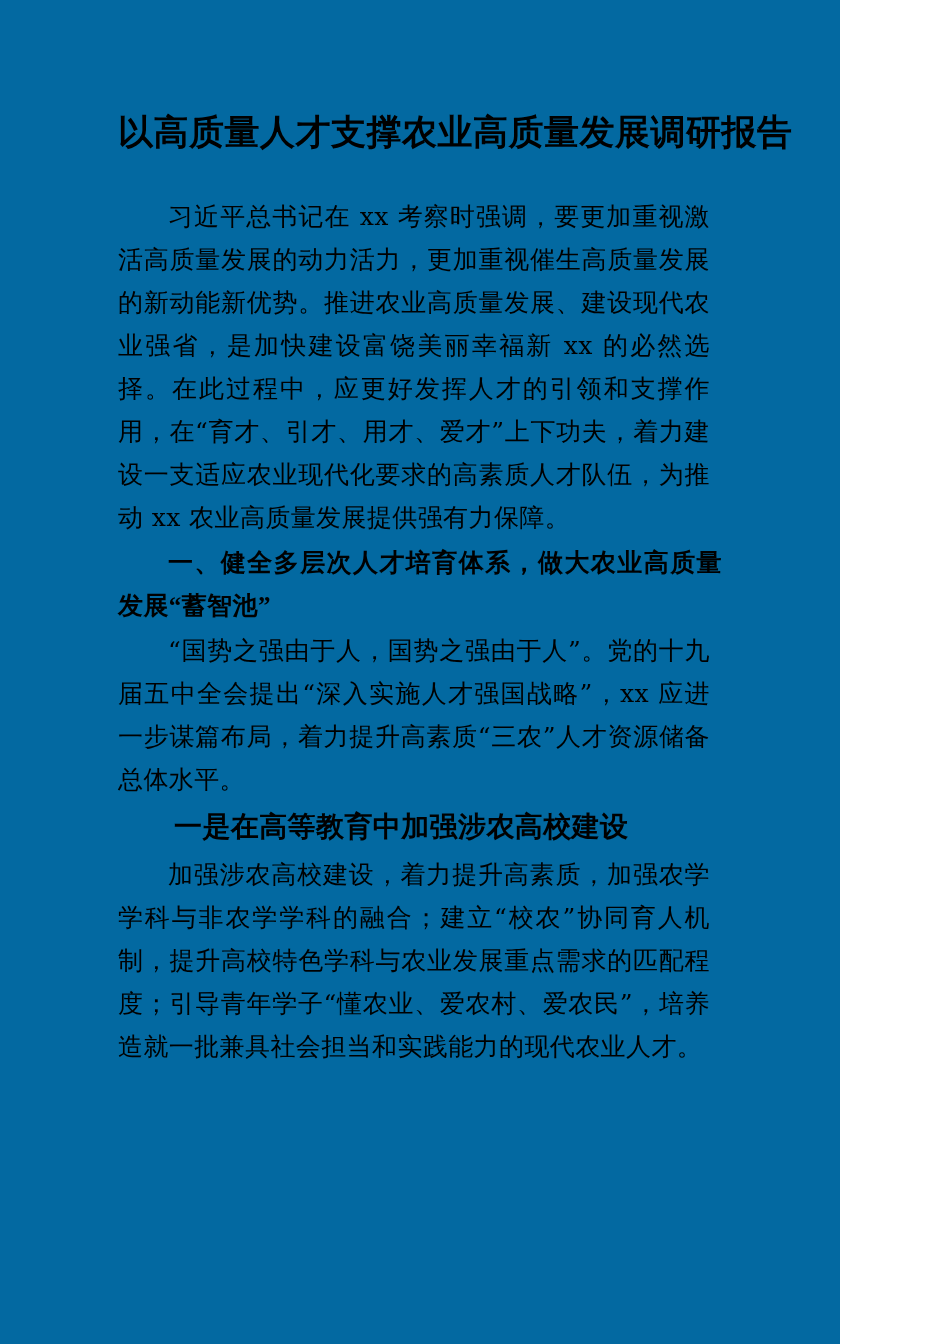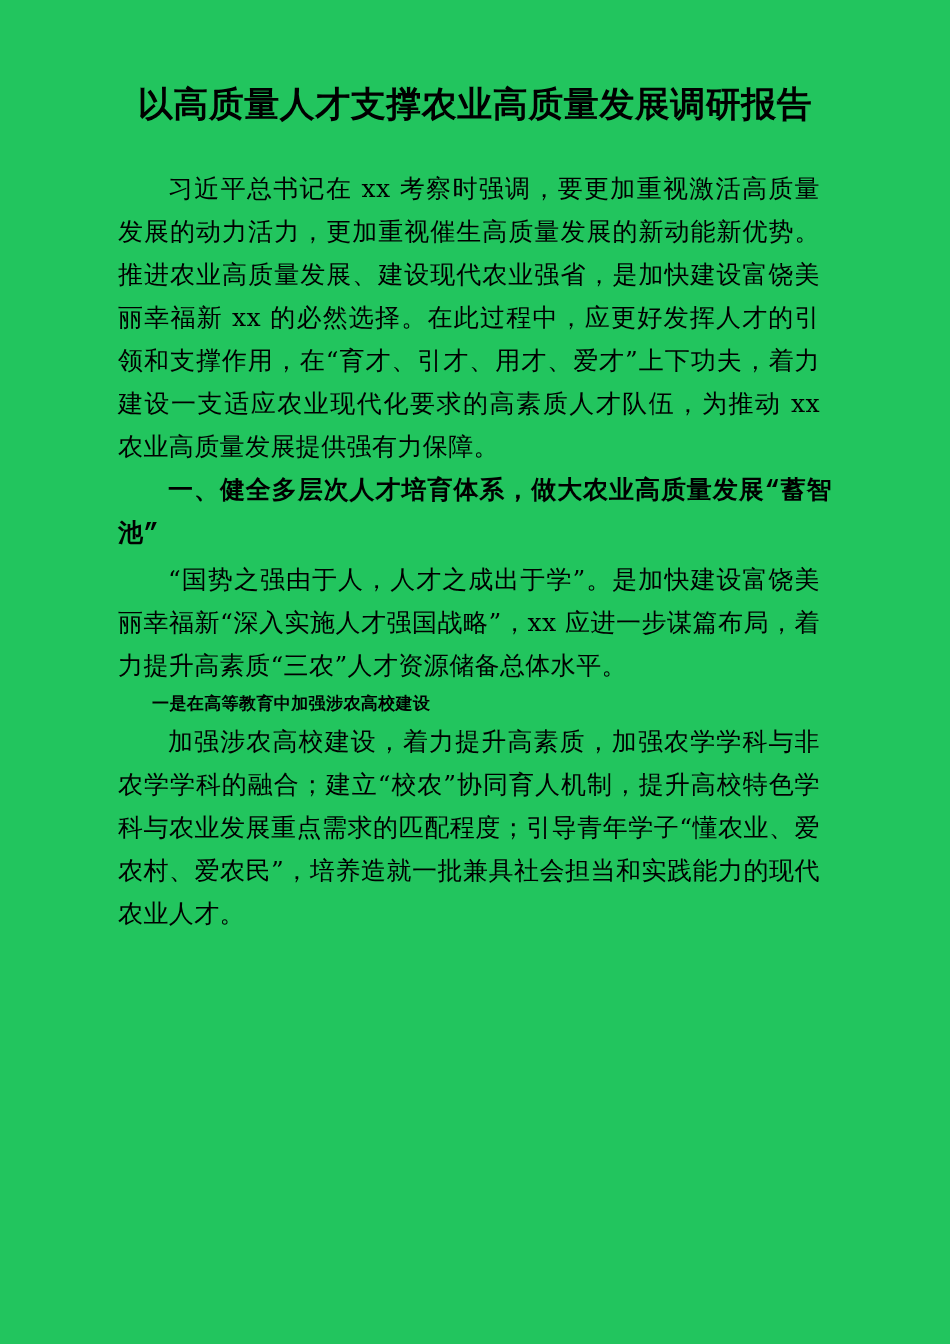--- a/index.html
+++ b/index.html
@@ -9,24 +9,24 @@
   }
   body {
     width: 950px;
     height: 1344px;
     font-family: "DejaVu Serif", "Liberation Serif", serif;
     color: #000000;
     overflow: hidden;
   }
   .page {
     box-sizing: border-box;
-    width: 950px;
+    width: 840px;
     height: 1344px;
-    padding: 80px 118px 60px 118px;
-    background: #22c55e;
+    padding: 108px 118px 60px 118px;
+    background: #0369a1;
   }
   .doc-title {
     font-family: "DejaVu Sans", "Liberation Sans", sans-serif;
     font-weight: bold;
     font-size: 35px;
     line-height: 1.4;
     text-align: center;
     letter-spacing: 0.5px;
     margin: 0 0 38px 0;
     white-space: nowrap;
@@ -34,49 +34,49 @@
   .para {
     font-size: 25px;
     line-height: 1.72;
     text-align: justify;
     text-justify: inter-ideograph;
     margin: 0 12px 2px 0;
     text-indent: 2em;
     letter-spacing: 0.4px;
   }
   .heading-1 {
-    font-family: Liberation Mono, monospace;
+    font-family: Liberation Serif, serif;
     font-weight: bold;
     font-size: 25px;
     line-height: 1.72;
     text-align: justify;
     text-justify: inter-ideograph;
     margin: 0 0 2px 0;
     text-indent: 2em;
     letter-spacing: 0.4px;
   }
   .heading-2 {
     font-family: "DejaVu Sans", "Liberation Sans", sans-serif;
     font-weight: bold;
-    font-size: 17px;
+    font-size: 28px;
     line-height: 1.72;
     margin: 0 0 2px 0;
     text-indent: 2em;
     letter-spacing: 0.4px;
   }
 </style>
 </head>
 <body>
 
 <div class="page">
   <h1 class="doc-title">以高质量人才支撑农业高质量发展调研报告</h1>
 
   <p class="para">习近平总书记在 xx 考察时强调，要更加重视激活高质量发展的动力活力，更加重视催生高质量发展的新动能新优势。推进农业高质量发展、建设现代农业强省，是加快建设富饶美丽幸福新 xx 的必然选择。在此过程中，应更好发挥人才的引领和支撑作用，在“育才、引才、用才、爱才”上下功夫，着力建设一支适应农业现代化要求的高素质人才队伍，为推动 xx 农业高质量发展提供强有力保障。</p>
 
   <p class="heading-1">一、健全多层次人才培育体系，做大农业高质量发展“蓄智池”</p>
 
-  <p class="para">“国势之强由于人，人才之成出于学”。是加快建设富饶美丽幸福新“深入实施人才强国战略”，xx 应进一步谋篇布局，着力提升高素质“三农”人才资源储备总体水平。</p>
+  <p class="para">“国势之强由于人，国势之强由于人”。党的十九届五中全会提出“深入实施人才强国战略”，xx 应进一步谋篇布局，着力提升高素质“三农”人才资源储备总体水平。</p>
 
   <p class="heading-2">一是在高等教育中加强涉农高校建设</p>
 
   <p class="para">加强涉农高校建设，着力提升高素质，加强农学学科与非农学学科的融合；建立“校农”协同育人机制，提升高校特色学科与农业发展重点需求的匹配程度；引导青年学子“懂农业、爱农村、爱农民”，培养造就一批兼具社会担当和实践能力的现代农业人才。</p>
 
 </div>
 
 </body></html>

